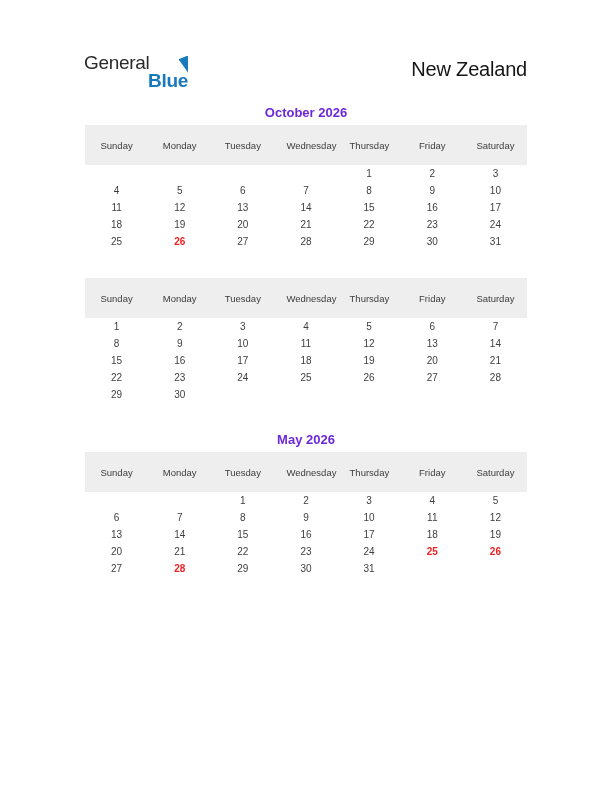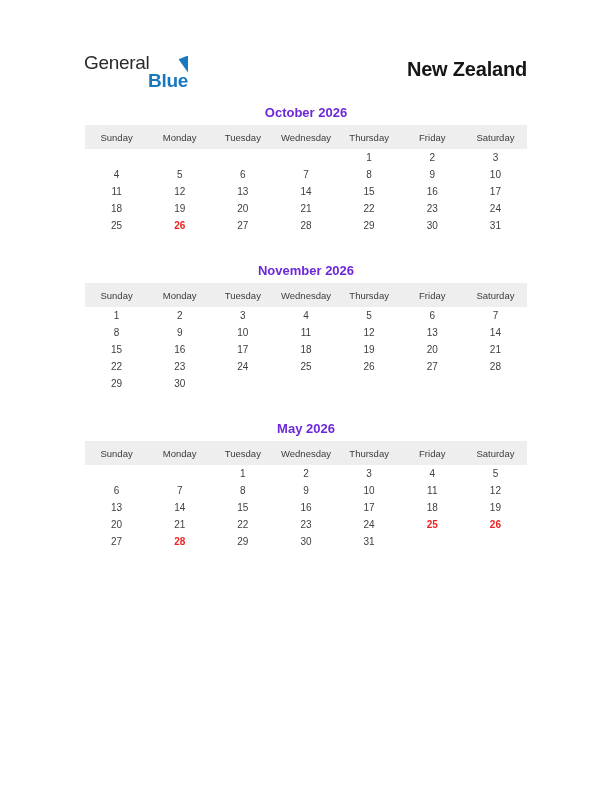--- a/index.html
+++ b/index.html
@@ -33,21 +33,21 @@
   }
   .logo-blue-text {
     font-size:19px; line-height:18px; margin-top:-1px;
     text-align:right;
     color:var(--logo-blue,#1879bf);
     letter-spacing:-0.3px;
     font-weight:bold;
   }
   .page-title {
     position:absolute; right:85px; top:58px;
-    font-size:20px; font-weight:bold; color:#151515;
+    font-size:20px; font-weight:normal; color:#151515;
     letter-spacing:-0.2px;
   }
 
   
   .calendars {
     position:absolute; left:85px; top:104px;
     width:442px;
   }
   .month-section { margin-bottom:28px; }
   .month-title {
@@ -57,21 +57,21 @@
   }
   table.cal {
     width:100%;
     border-collapse:collapse;
     table-layout:fixed;
   }
   table.cal th {
     background:var(--header-bg,#eeeeee);
     font-weight:normal;
     font-size:9.5px; color:#3c3c3c;
-    height:16px; padding:4px;
+    height:16px; padding:12px;
     text-align:center;
   }
   table.cal td {
     font-size:10px; color:#3e3e3e;
     height:17px; padding:0;
     text-align:center;
   }
   table.cal td.holiday {
     color:var(--holiday-red,#ee2222);
     font-weight:bold;
@@ -156,21 +156,20 @@
               <td>27</td>
               <td>28</td>
               <td>29</td>
               <td>30</td>
               <td>31</td>
             </tr>
           </tbody>
         </table>
       </div>
       <div class="month-section">
-        <div class="month-title">November 2026</div>
         <table class="cal">
           <thead>
             <tr>
               <th>Sunday</th>
               <th>Monday</th>
               <th>Tuesday</th>
               <th>Wednesday</th>
               <th>Thursday</th>
               <th>Friday</th>
               <th>Saturday</th>

